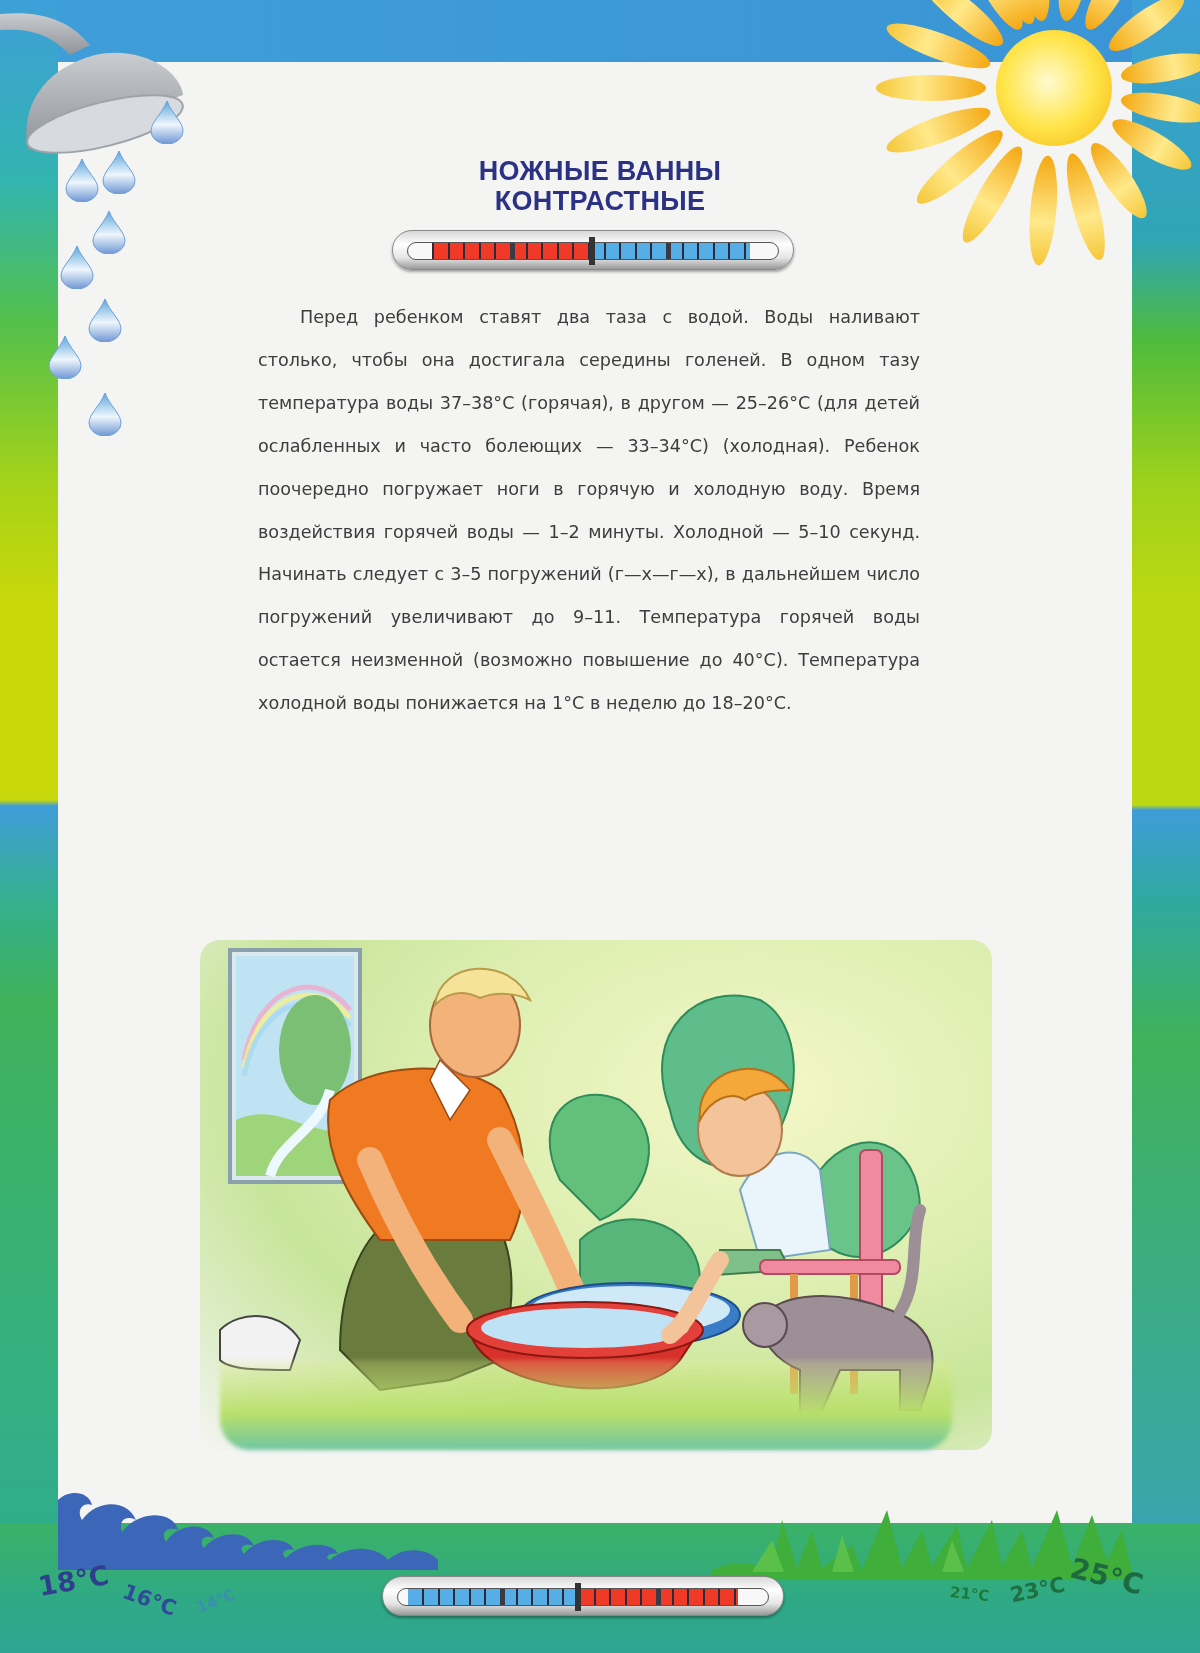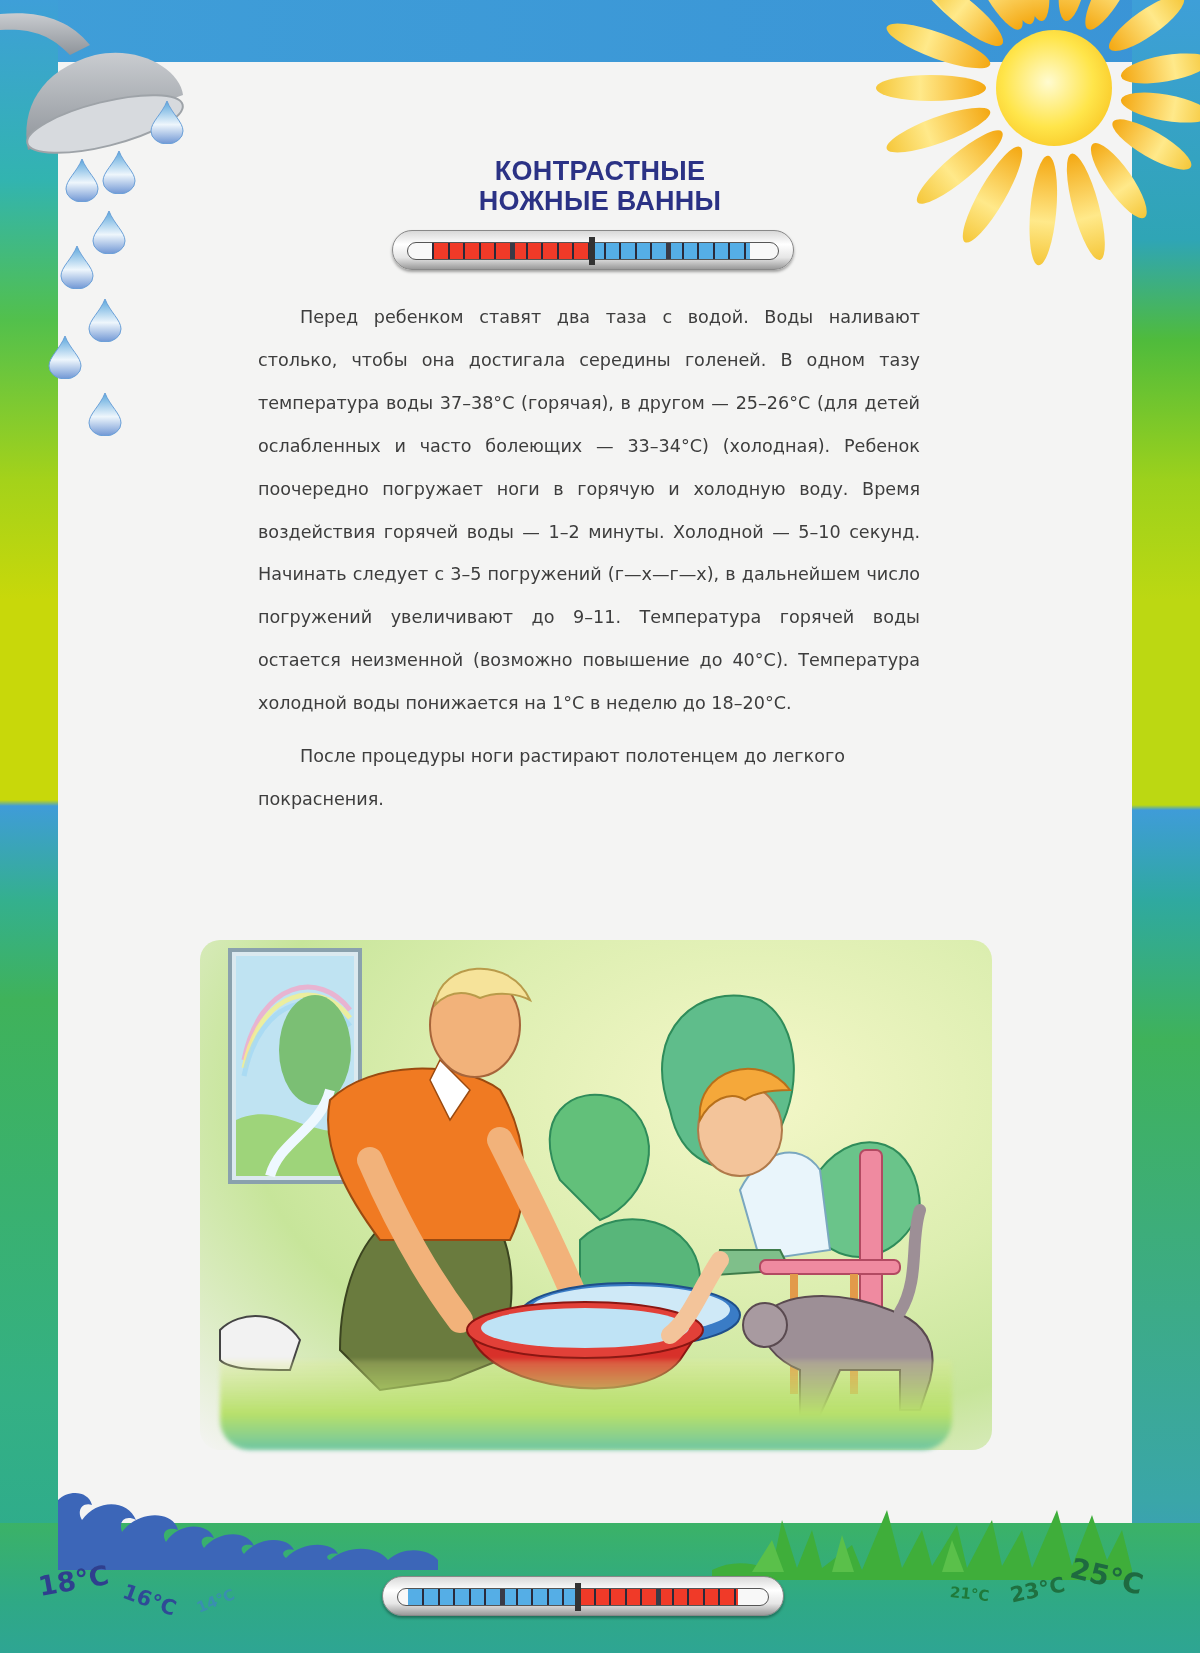--- a/index.html
+++ b/index.html
@@ -176,22 +176,22 @@
     <div class="ray" style="width: 90px; height: 26px; left: 1054px; top: 75px; transform: rotate(-60deg) translateX(68px);"></div>
     <div class="ray" style="width: 90px; height: 26px; left: 1054px; top: 75px; transform: rotate(-80deg) translateX(68px);"></div>
     <div class="ray" style="width: 90px; height: 26px; left: 1054px; top: 75px; transform: rotate(-100deg) translateX(68px);"></div>
     <div class="ray" style="width: 90px; height: 26px; left: 1054px; top: 75px; transform: rotate(-120deg) translateX(68px);"></div>
     <div class="ray" style="width: 90px; height: 26px; left: 1054px; top: 75px; transform: rotate(-140deg) translateX(68px);"></div>
     <div class="ray" style="width: 90px; height: 26px; left: 1054px; top: 75px; transform: rotate(250deg) translateX(68px);"></div>
   </div>
 <div class="sun"></div>
 
 <div class="title">
+  <span>НОЖНЫЕ ВАННЫ</span>
   <span>КОНТРАСТНЫЕ</span>
-  <span>НОЖНЫЕ ВАННЫ</span>
 </div>
 
 <div class="thermo" id="thermo-top" style="left:392px;top:230px;width:400px;">
   <div class="tube">
     <div class="fill" style="left:24px;width:158px;background:#f03a28"></div>
     <div class="fill" style="left:182px;width:160px;background:#55aee6"></div>
   <div class="tick" style="left: 24px;"></div>
       <div class="tick" style="left: 39.6px;"></div>
       <div class="tick" style="left: 55.2px;"></div>
       <div class="tick" style="left: 70.8px;"></div>
@@ -211,21 +211,20 @@
       <div class="tick" style="left: 289.2px;"></div>
       <div class="tick" style="left: 304.8px;"></div>
       <div class="tick" style="left: 320.4px;"></div>
       <div class="tick" style="left: 336px;"></div>
     </div>
 <div class="mid" style="left: 196px;"></div>
   </div>
 
 <div class="text">
   <p>Перед ребенком ставят два таза с водой. Воды наливают столько, чтобы она достигала середины голеней. В одном тазу температура воды 37–38°С (горячая), в другом — 25–26°С (для детей ослабленных и часто болеющих — 33–34°С) (холодная). Ребенок поочередно погружает ноги в горячую и холодную воду. Время воздействия горячей воды — 1–2 минуты. Холодной — 5–10 секунд. Начинать следует с 3–5 погружений (г—х—г—х), в дальнейшем число погружений увеличивают до 9–11. Температура горячей воды остается неизменной (возможно повышение до 40°С). Температура холодной воды понижается на 1°С в неделю до 18–20°С.</p>
-  <p class="p2">После процедуры ноги растирают полотенцем до легкого покраснения.</p>
 </div>
 
 <div class="illus">
   <div class="bg-room"></div>
   <svg width="792" height="510" viewBox="0 0 792 510" style="position:absolute;left:0;top:0">
 
     <g>
       <rect x="30" y="10" width="130" height="232" fill="#dbe9ef" stroke="#8aa1ad" stroke-width="4"></rect>
       <rect x="36" y="16" width="118" height="220" fill="#bfe3f2"></rect>
       <path d="M44,120 C60,40 120,30 150,70" fill="none" stroke="#f2a7c8" stroke-width="5" opacity="0.8"></path>

